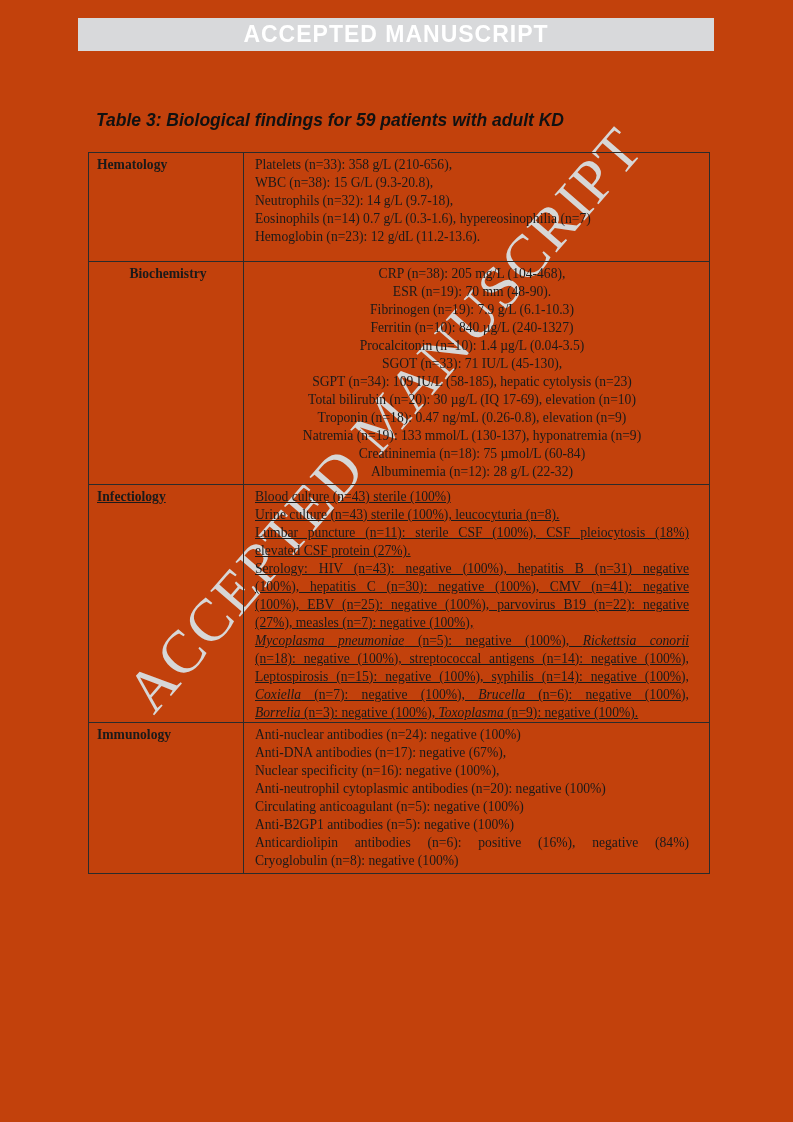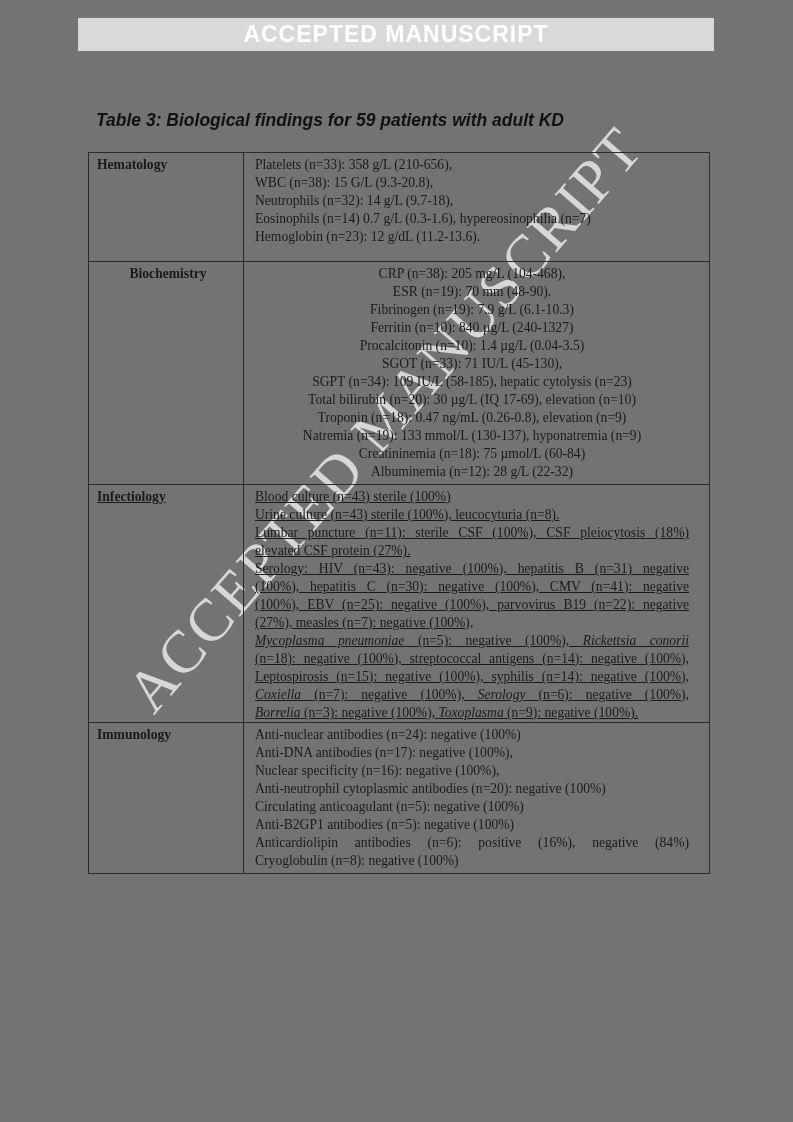--- a/index.html
+++ b/index.html
@@ -1,17 +1,17 @@
 <!DOCTYPE html>
 <html><head>
 <meta charset="utf-8">
 <style>
   html,body{margin:0;padding:0;background:#ffffff;}
   body{width:793px;height:1122px;position:relative;font-family:"Liberation Serif",serif;overflow:hidden;}
-  .page{position:absolute;inset:0;background:#737373;}
+  .page{position:absolute;inset:0;background:#c2410c;}
 
   .banner{
     position:absolute;left:78px;top:18px;width:636px;height:33px;
     background:#d8d9db;color:#ffffff;
     font-family:"Liberation Sans",sans-serif;font-weight:bold;
     font-size:23px;line-height:33px;text-align:center;letter-spacing:1px;
     z-index:2;
   }
 
   .doc-title{
@@ -98,29 +98,29 @@
             <div class="line">Urine culture (n=43) sterile (100%), leucocyturia (n=8).</div>
             <div class="line stretch">Lumbar puncture (n=11): sterile CSF (100%), CSF pleiocytosis (18%)</div>
             <div class="line">elevated CSF protein (27%).</div>
             <div class="line stretch">Serology: HIV (n=43): negative (100%), hepatitis B (n=31) negative</div>
             <div class="line stretch">(100%), hepatitis C (n=30): negative (100%), CMV (n=41): negative</div>
             <div class="line stretch">(100%), EBV (n=25): negative (100%), parvovirus B19 (n=22): negative</div>
             <div class="line">(27%), measles (n=7): negative (100%),</div>
             <div class="line stretch"><span class="it">Mycoplasma pneumoniae</span><span> (n=5): negative (100%), </span><span class="it">Rickettsia conorii</span></div>
             <div class="line stretch">(n=18): negative (100%), streptococcal antigens (n=14): negative (100%),</div>
             <div class="line stretch">Leptospirosis (n=15): negative (100%), syphilis (n=14): negative (100%),</div>
-            <div class="line stretch"><span class="it">Coxiella</span><span> (n=7): negative (100%), </span><span class="it">Serology</span><span> (n=6): negative (100%),</span></div>
+            <div class="line stretch"><span class="it">Coxiella</span><span> (n=7): negative (100%), </span><span class="it">Brucella</span><span> (n=6): negative (100%),</span></div>
             <div class="line"><span class="it">Borrelia</span><span> (n=3): negative (100%), </span><span class="it">Toxoplasma</span><span> (n=9): negative (100%).</span></div>
           </td>
         </tr>
         <tr>
           <td class="cat">Immunology</td>
           <td class="content">
             <div class="line">Anti-nuclear antibodies (n=24): negative (100%)</div>
-            <div class="line">Anti-DNA antibodies (n=17): negative (100%),</div>
+            <div class="line">Anti-DNA antibodies (n=17): negative (67%),</div>
             <div class="line">Nuclear specificity (n=16): negative (100%),</div>
             <div class="line">Anti-neutrophil cytoplasmic antibodies (n=20): negative (100%)</div>
             <div class="line">Circulating anticoagulant (n=5): negative (100%)</div>
             <div class="line">Anti-B2GP1 antibodies (n=5): negative (100%)</div>
             <div class="line stretch">Anticardiolipin antibodies (n=6): positive (16%), negative (84%)</div>
             <div class="line">Cryoglobulin (n=8): negative (100%)</div>
           </td>
         </tr>
       </tbody>
   </table>

